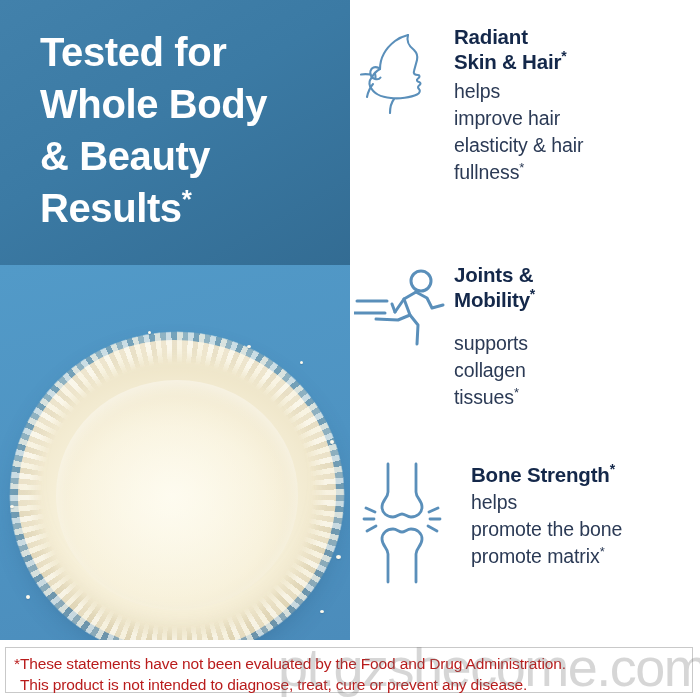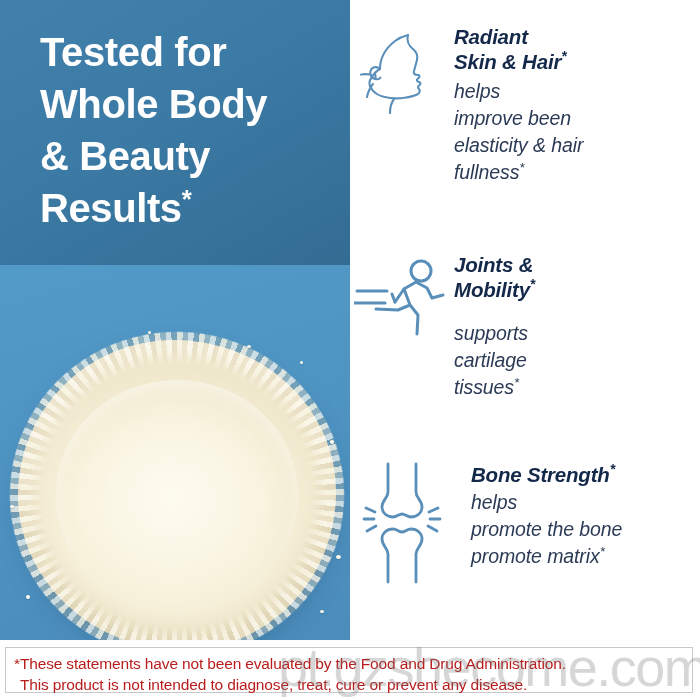--- a/index.html
+++ b/index.html
@@ -126,37 +126,36 @@
   }
 
   .benefit {
     position: absolute;
     left: 0;
     width: 350px;
     display: flex;
     align-items: flex-start;
   }
   .benefit-b1 { top: 24px; }
-  .benefit-b2 { top: 252px; }
+  .benefit-b2 { top: 262px; }
   .benefit-b3 { top: 462px; gap: 17px; }
 
   .benefit-icon {
     flex: 0 0 auto;
     width: 104px;
     display: flex;
     justify-content: center;
     padding-top: 4px;
   }
   .benefit-b2 .benefit-icon { padding-top: 6px; }
   .benefit-b3 .benefit-icon { padding-top: 0px; }
 
   .benefit-text {
     flex: 1 1 auto;
     padding-right: 0;
-    font-style: italic;
   }
 
   .benefit-title {
     color: #14284a;
     font-size: 20.5px;
     line-height: 25px;
     font-weight: bold;
     letter-spacing: -0.2px;
   }
   .benefit-title .line { display: block; }
@@ -264,21 +263,21 @@
           <path d="M35 71 C32 75 31 80 31 85"></path>
         </svg>
       </div>
       <div class="benefit-text">
         <div class="benefit-title">
           <span class="line">Radiant</span>
           <span class="line"><span>Skin &amp; Hair</span><span class="star">*</span></span>
         </div>
         <div class="benefit-body">
           <span class="line">helps</span>
-          <span class="line">improve been</span>
+          <span class="line">improve hair</span>
           <span class="line">elasticity &amp; hair</span>
           <span class="line"><span>fullness</span><span class="star">*</span></span>
         </div>
       </div>
     </div>
 
     <div class="benefit benefit-b2">
       <div class="benefit-icon">
         <svg width="96" height="80" viewBox="0 0 96 80" fill="none" stroke="#5a8fba" stroke-width="3" stroke-linecap="round" stroke-linejoin="round">
           <circle cx="67" cy="13" r="10"></circle>
@@ -291,21 +290,21 @@
           <path d="M0 45 L31 45"></path>
         </svg>
       </div>
       <div class="benefit-text">
         <div class="benefit-title">
           <span class="line">Joints &amp;</span>
           <span class="line"><span>Mobility</span><span class="star">*</span></span>
         </div>
         <div class="benefit-body">
           <span class="line">supports</span>
-          <span class="line">cartilage</span>
+          <span class="line">collagen</span>
           <span class="line"><span>tissues</span><span class="star">*</span></span>
         </div>
       </div>
     </div>
 
     <div class="benefit benefit-b3">
       <div class="benefit-icon">
         <svg width="80" height="122" viewBox="0 0 80 122" fill="none" stroke="#5a8fba" stroke-width="2.8" stroke-linecap="round" stroke-linejoin="round">
           <path d="M26 2 L26 30 C26 36 20 38 20 45 C20 51 25 55 31 55 C35 55 37 52 40 52 C43 52 45 55 49 55 C55 55 60 51 60 45 C60 38 54 36 54 30 L54 2"></path>
           <path d="M26 120 L26 92 C26 86 20 84 20 77 C20 71 25 67 31 67 C35 67 37 70 40 70 C43 70 45 67 49 67 C55 67 60 71 60 77 C60 84 54 86 54 92 L54 120"></path>

